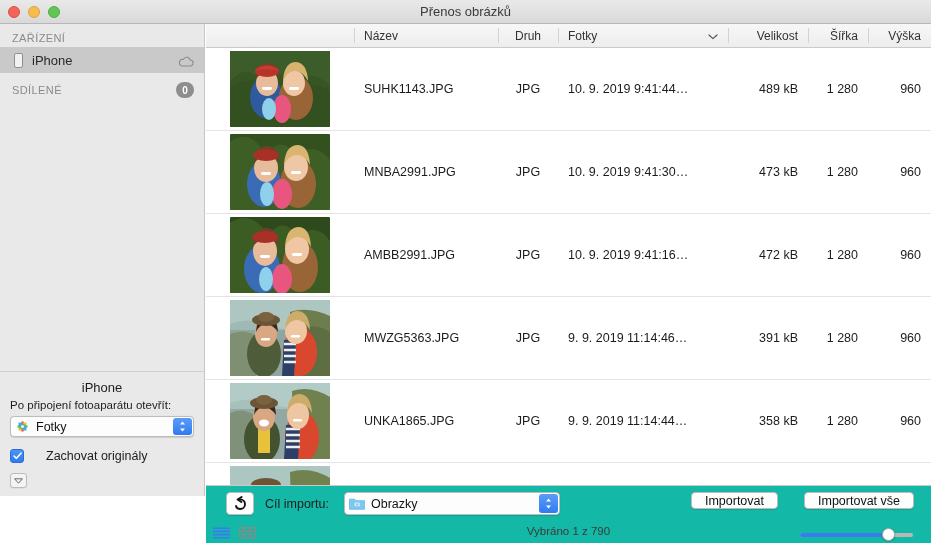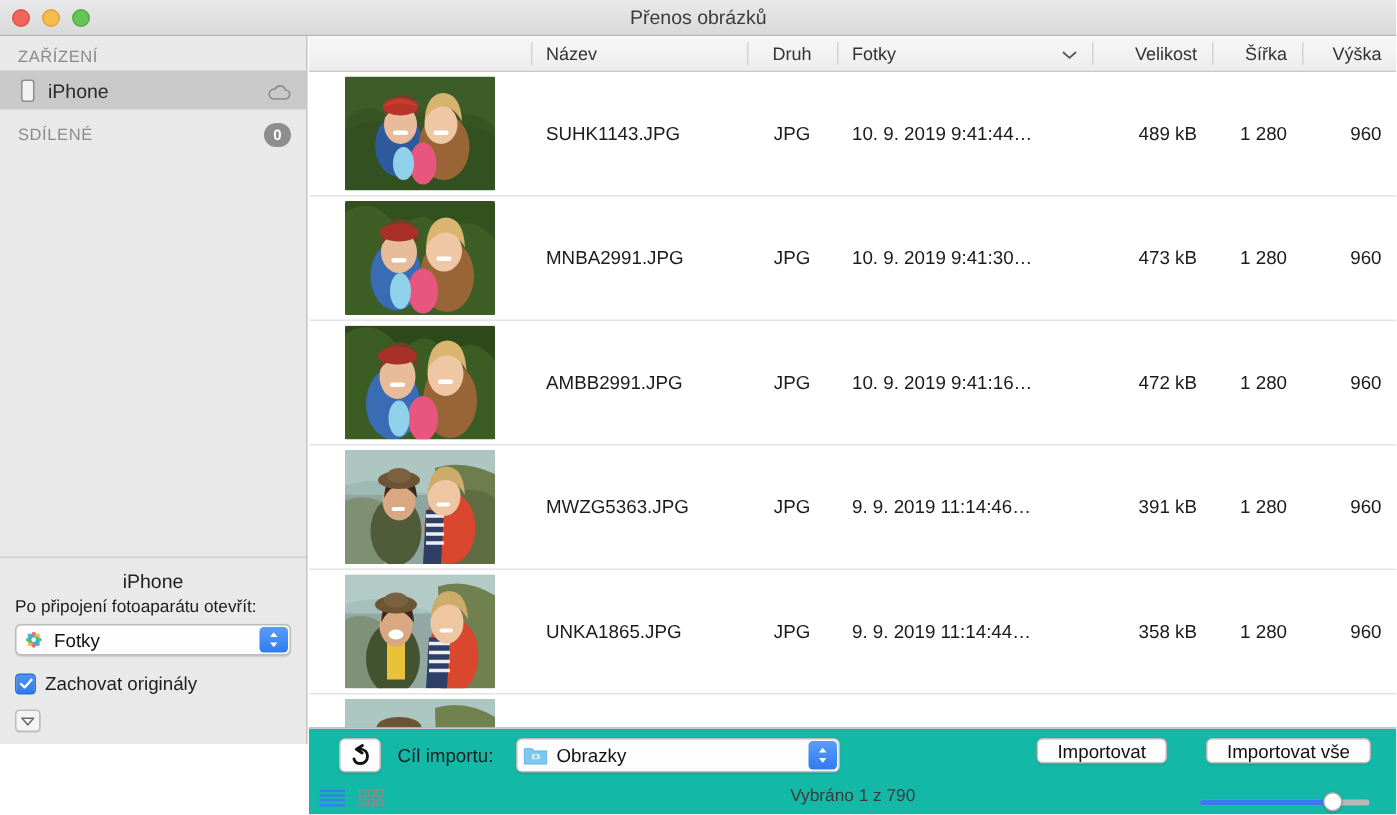--- a/index.html
+++ b/index.html
@@ -88,21 +88,21 @@
     box-shadow: 0 .5px 1px rgba(0,0,0,.12);
     font-size: 12.5px; color: #111;
   }
   .popup .arrows {
     position: absolute; right: 1px; top: 1px; bottom: 1px; width: 19px;
     background: linear-gradient(to bottom, #5a9cf8, #2f7bf0);
     border-radius: 3px; display: flex; flex-direction: column;
     align-items: center; justify-content: center; gap: 2px;
   }
   .photos-ico { width: 15px; height: 15px; flex: none; }
-  .chk-row { display: flex; align-items: center; gap: 6px; margin-top: 12px; font-size: 12.5px; color: #1d1d1d; }
+  .chk-row { display: flex; align-items: center; gap: 22px; margin-top: 12px; font-size: 12.5px; color: #1d1d1d; }
   .chk {
     width: 14px; height: 14px; border-radius: 3px;
     background: linear-gradient(to bottom,#4d93f7,#2f7bf0);
     border: .5px solid #2a6fd8;
     display: flex; align-items: center; justify-content: center;
     flex: none;
   }
   .chk svg { display: block; }
   .disc-btn {
     margin-top: 10px; width: 17px; height: 15px;

